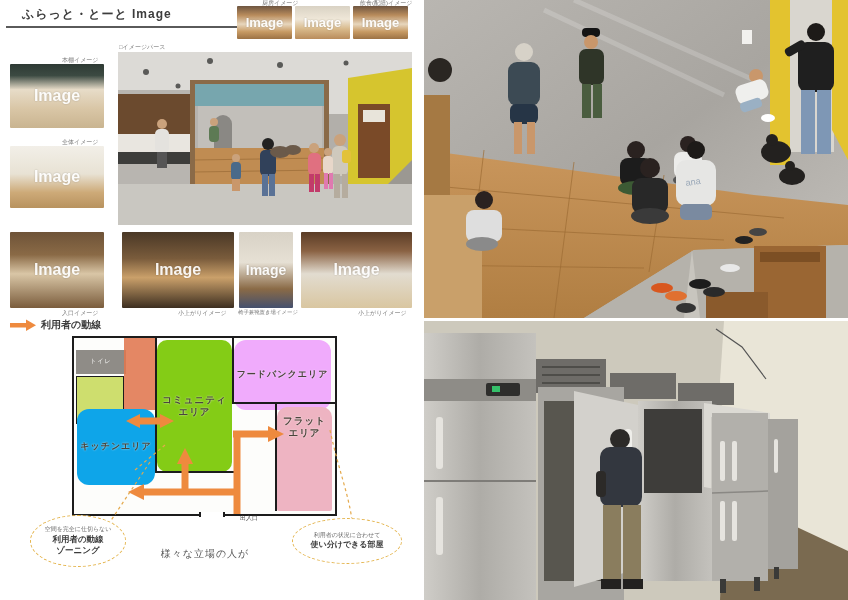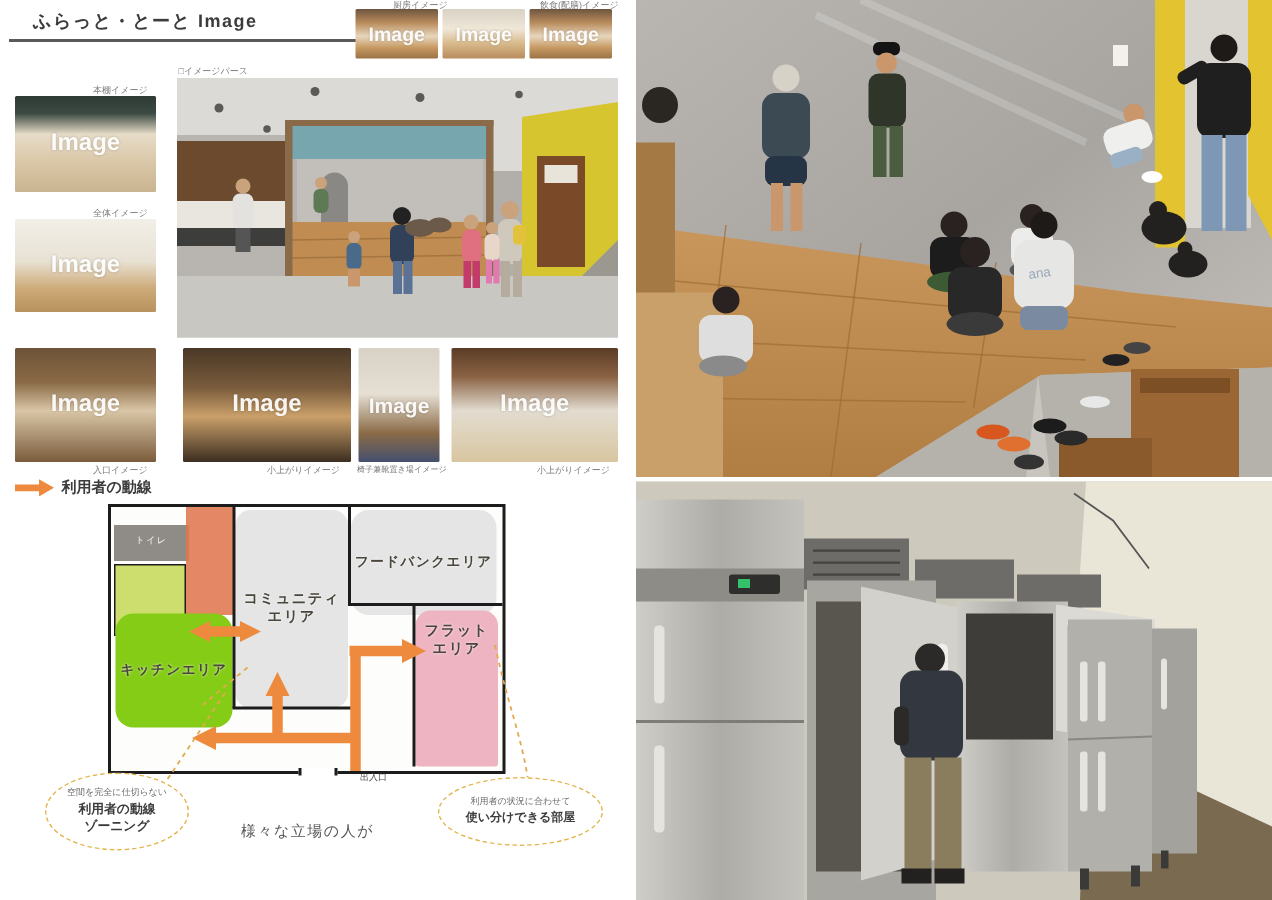--- a/index.html
+++ b/index.html
@@ -176,32 +176,32 @@
     </svg>
     <span>利用者の動線</span>
   </div>
 
   <div class="abs plan">
     <div class="zone" style="left:2px;top:12px;width:50px;height:24px;background:#8f8c87;">
       <span style="font-size:6px;color:#f4f4f2;font-weight:normal;">トイレ</span>
     </div>
     <div class="zone" style="left:2px;top:38px;width:46px;height:46px;background:#cede6e;border:1.5px solid #1c1c1c;"></div>
     <div class="zone" style="left:50px;top:0;width:32px;height:72px;background:#e0764e;opacity:.88;"></div>
-    <div class="zone" style="left:83px;top:2px;width:75px;height:132px;background:#e5e5e5;border-radius:10px;">
+    <div class="zone" style="left:83px;top:2px;width:75px;height:132px;background:#84cc16;border-radius:10px;">
       <span class="zlabel">コミュニティ</span>
       <span class="zlabel">エリア</span>
     </div>
-    <div class="zone" style="left:160px;top:2px;width:97px;height:70px;background:#e5e5e5;border-radius:12px;">
+    <div class="zone" style="left:160px;top:2px;width:97px;height:70px;background:#f0abfc;border-radius:12px;">
       <span class="zlabel" style="font-size:9px;">フードバンクエリア</span>
     </div>
     <div class="zone" style="left:203px;top:69px;width:55px;height:104px;background:#eeb4c2;border-radius:10px 10px 2px 2px;justify-content:flex-start;padding-top:8px;box-sizing:border-box;">
       <span class="zlabel">フラット</span>
       <span class="zlabel">エリア</span>
     </div>
-    <div class="zone" style="left:3px;top:71px;width:78px;height:76px;background:#84cc16;border-radius:12px;">
+    <div class="zone" style="left:3px;top:71px;width:78px;height:76px;background:#0ea5e9;border-radius:12px;">
       <span class="zlabel" style="font-size:9px;">キッチンエリア</span>
     </div>
 
     <div class="wall" style="left:81px;top:0;width:2px;height:134px;"></div>
     <div class="wall" style="left:81px;top:133px;width:79px;height:2px;"></div>
     <div class="wall" style="left:158px;top:0;width:2px;height:66px;"></div>
     <div class="wall" style="left:158px;top:64px;width:103px;height:2px;"></div>
     <div class="wall" style="left:201px;top:66px;width:2px;height:107px;"></div>
     <div style="position:absolute;left:125px;bottom:-3px;width:22px;height:5px;background:#fff;border-left:2px solid #1c1c1c;border-right:2px solid #1c1c1c;"></div>
   </div>

